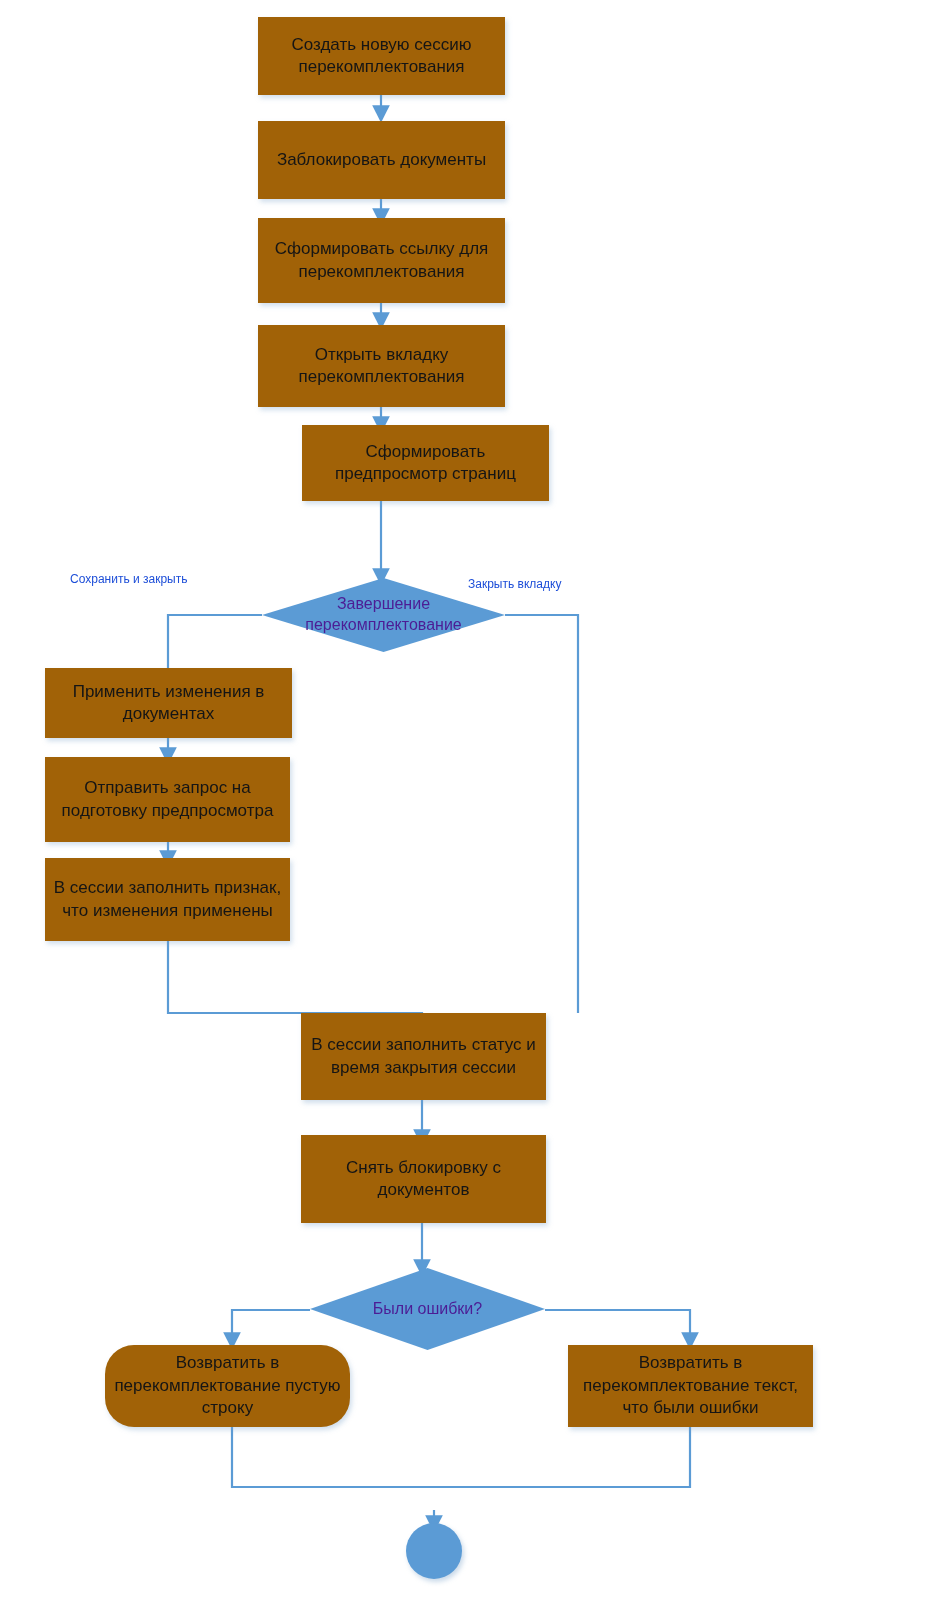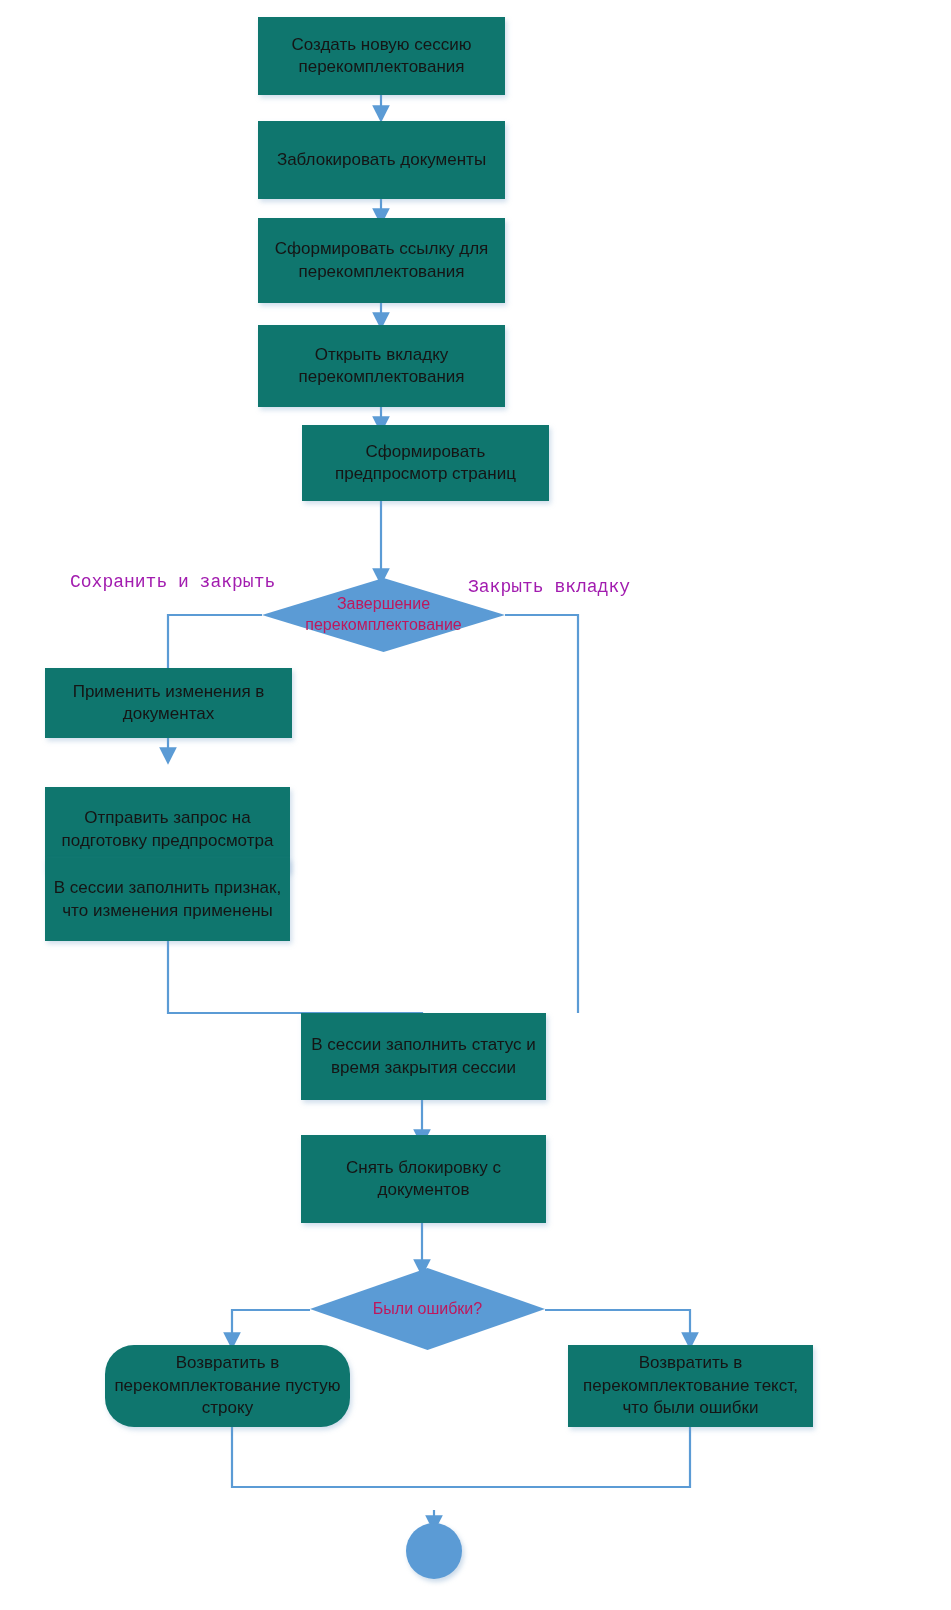--- a/index.html
+++ b/index.html
@@ -32,21 +32,21 @@
     align-items: center;
     justify-content: center;
     text-align: center;
     color: #151515;
     font-size: 17px;
     line-height: 1.32;
     padding: 2px 6px;
     z-index: 3;
   }
   .process {
-    background: #0f766e;
+    background: #a16207;
     box-shadow: 2px 3px 5px rgba(120,160,200,0.35);
   }
   .decision-wrap {
     position: absolute;
     z-index: 3;
   }
   .decision-shape {
     position: absolute;
     left: 0; top: 0;
     width: 100%;
@@ -57,32 +57,31 @@
   }
   .decision-label {
     position: absolute;
     left: 0; top: 0;
     width: 100%;
     height: 100%;
     display: flex;
     align-items: center;
     justify-content: center;
     text-align: center;
-    color: #be185d;
+    color: #4c1d95;
     font-size: 16px;
     line-height: 1.3;
     z-index: 2;
   }
   .edge-label {
     position: absolute;
-    color: #a21caf;
-    font-size: 18px;
+    color: #1d4ed8;
+    font-size: 12px;
     white-space: nowrap;
     z-index: 4;
-    font-family: Liberation Mono, monospace;
   }
   .terminator {
     position: absolute;
     background: #5B9BD5;
     border-radius: 50%;
     box-shadow: 2px 3px 5px rgba(120,160,200,0.4);
     z-index: 3;
   }
 </style>
 </head>
@@ -145,21 +144,21 @@
   </div>
 
   <div class="edge-label" style="left:70px; top:572px;">Сохранить и закрыть</div>
 
   <div class="edge-label" style="left:468px; top:570px;margin-top:7px;">Закрыть вкладку</div>
 
   <div class="node process" style="left:45px; top:668px; width:247px; height:70px;">
     <span>Применить изменения в документах</span>
   </div>
 
-  <div class="node process" style="left:45px; top:757px; width:245px; height:85px;margin-top:30px;">
+  <div class="node process" style="left:45px; top:757px; width:245px; height:85px;">
     <span>Отправить запрос на подготовку предпросмотра</span>
   </div>
 
   <div class="node process" style="left:45px; top:858px; width:245px; height:83px;">
     <span>В сессии заполнить признак, что изменения применены</span>
   </div>
 
   <div class="node process" style="left:301px; top:1013px; width:245px; height:87px;">
     <span>В сессии заполнить статус и время закрытия сессии</span>
   </div>

